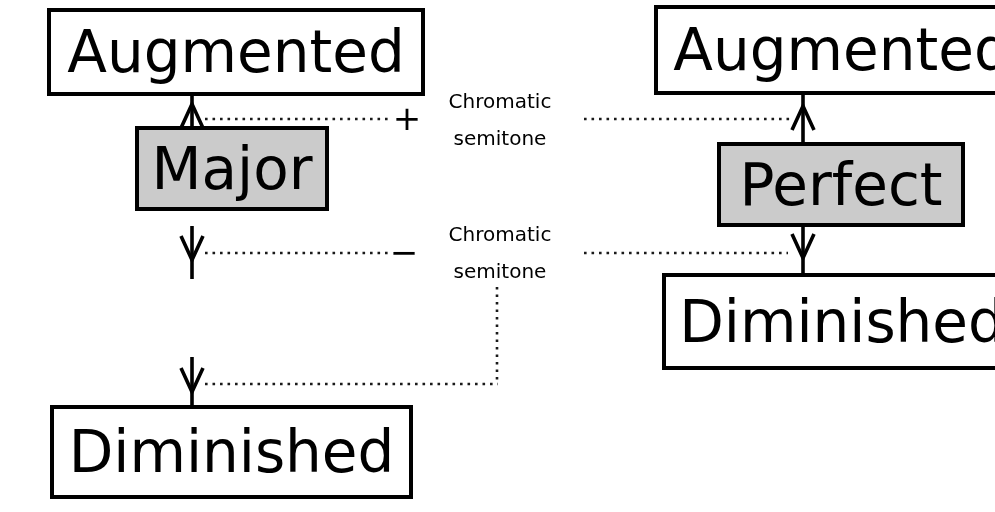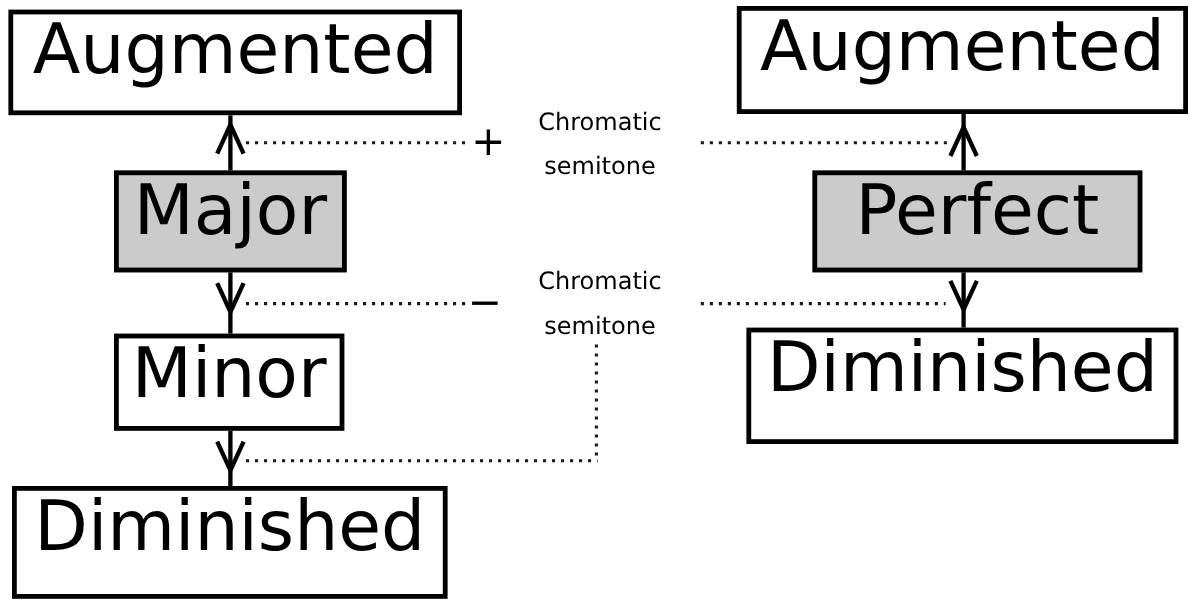--- a/index.html
+++ b/index.html
@@ -23,33 +23,35 @@
     position: absolute;
     left: 0; top: 0;
     width: 995px; height: 512px;
   }
   .box {
     position: absolute;
     box-sizing: border-box;
     border: 4px solid var(--border);
     background: var(--box-fill);
     display: flex;
+    align-items: center;
     justify-content: center;
     font-size: 58px;
     line-height: 1;
     white-space: nowrap;
+    margin-left: 40px;
   }
   .box.hl { background: var(--highlight-fill); }
 
   .box-aug-left   { left: 7px;   top: 8px;   width: 378px; height: 88px; }
-  .box-major      { left: 95px;  top: 142px; width: 194px; height: 85px; }
+  .box-major      { left: 95px;  top: 126px; width: 194px; height: 85px; }
   .box-minor      { left: 95px;  top: 278px; width: 192px; height: 81px; }
   .box-dim-left   { left: 10px;  top: 405px; width: 363px; height: 94px; }
   .box-aug-right  { left: 614px; top: 5px;   width: 376px; height: 90px; }
-  .box-perfect    { left: 677px; top: 142px; width: 275px; height: 85px; }
+  .box-perfect    { left: 677px; top: 142px; width: 248px; height: 85px; }
   .box-dim-right  { left: 622px; top: 273px; width: 360px; height: 97px; }
 
   .chrom-label {
     position: absolute;
     width: 180px;
     text-align: center;
     font-size: 20px;
     line-height: 37px;
   }
   .chrom-top    { left: 410px; top: 83px; }
@@ -102,23 +104,20 @@
     <line class="dotted-line" x1="497" y1="287" x2="497" y2="384"></line>
     <line class="dotted-line" x1="205" y1="384" x2="498" y2="384"></line>
   </svg>
 
   <div class="box box-aug-left">
     <span>Augmented</span>
   </div>
   <div class="box box-major hl">
     <span>Major</span>
   </div>
-  <div class="box box-minor">
-    <span>Minor</span>
-  </div>
   <div class="box box-dim-left">
     <span>Diminished</span>
   </div>
 
   <div class="box box-aug-right">
     <span>Augmented</span>
   </div>
   <div class="box box-perfect hl">
     <span>Perfect</span>
   </div>

